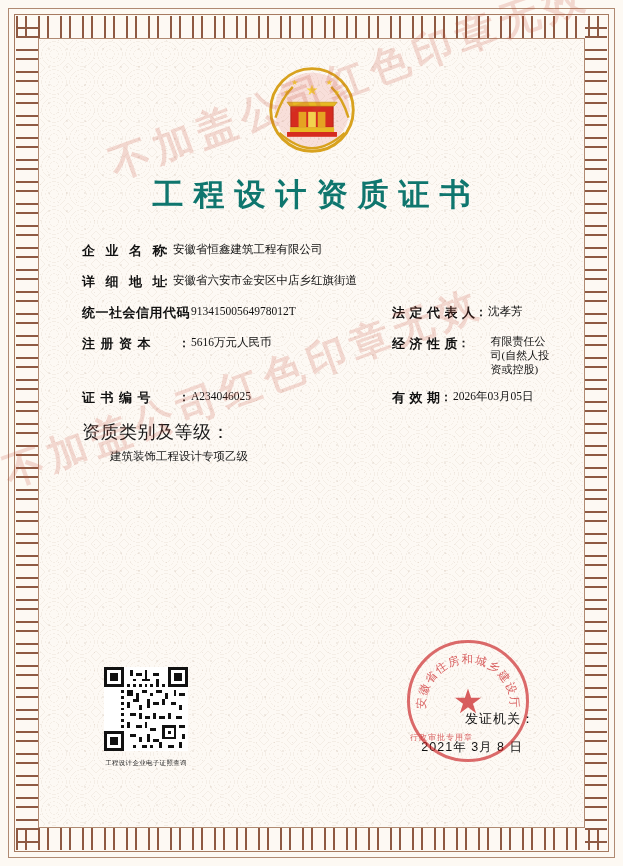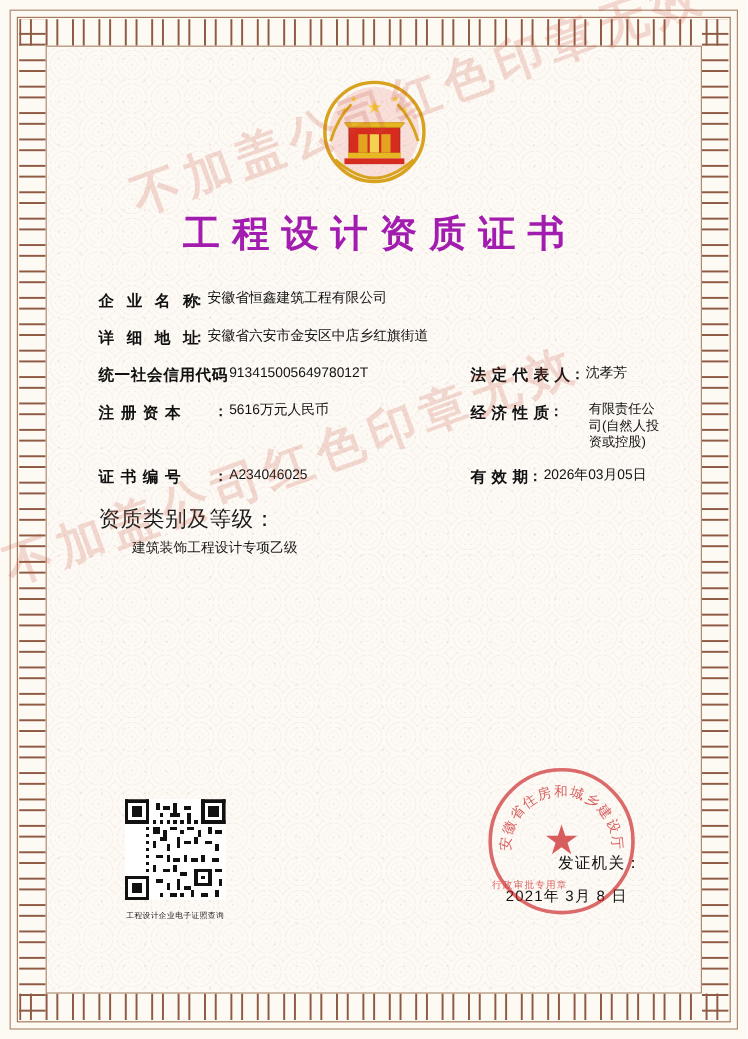--- a/index.html
+++ b/index.html
@@ -134,21 +134,21 @@
   .doc-title {
     position: absolute;
     left: 0;
     right: 0;
     top: 128px;
     text-align: center;
     font-family: "DejaVu Serif", "Liberation Serif", serif;
     font-size: 31px;
     font-weight: bold;
     letter-spacing: 10px;
-    color: #a21caf;
+    color: #0f766e;
     text-indent: 10px;
   }
 
   
   .fields {
     position: absolute;
     left: 34px;
     right: 20px;
     top: 196px;
     font-size: 12.5px;
@@ -174,21 +174,21 @@
   .label.w5 { width: 96px; letter-spacing: 0.5px; }
   .colon {
     margin: 0 1px 0 0;
     font-weight: bold;
     font-size: 12px;
   }
   .value {
     font-size: 11.5px;
     color: #111;
     line-height: 1.25;
-    font-family: Liberation Sans, sans-serif;
+    font-family: Liberation Serif, serif;
   }
   .col-left { width: 310px; flex: none; }
   .col-right { flex: 1; }
   .value.small { font-size: 11px; margin-left: 20px; }
 
   .qual-block { margin-top: 2px; }
   .qual-title {
     font-weight: normal;
     font-size: 18px;
     letter-spacing: 0.5px;

